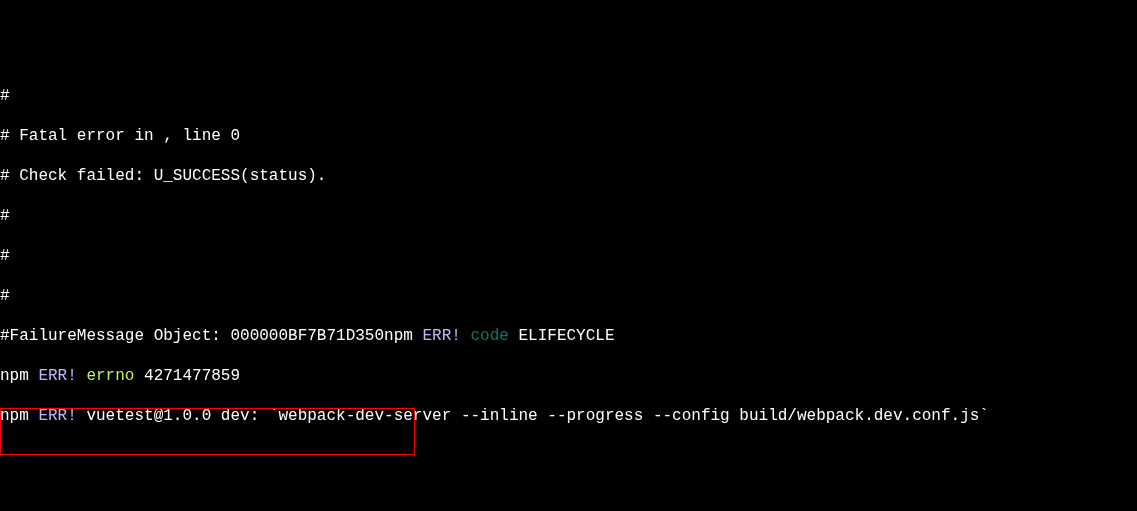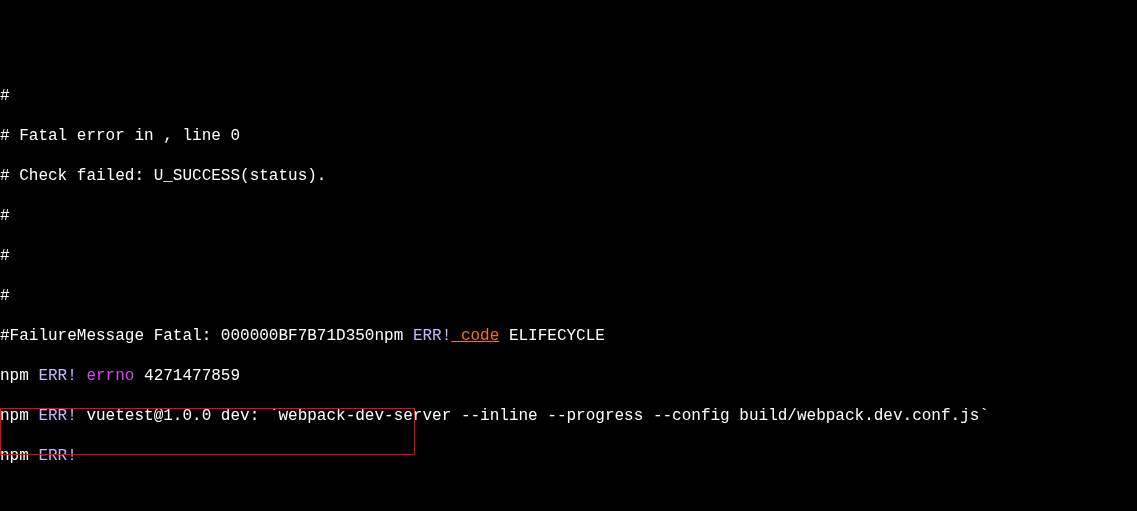--- a/index.html
+++ b/index.html
@@ -21,44 +21,43 @@
     position: relative;
     width: 1137px;
     height: 511px;
     box-sizing: border-box;
   }
   .line {
     display: block;
     height: 20px;
   }
   .err { color: #c4b5fd; }
-  .errno { color: #d946ef; }
-  .code { color: #f97316; text-decoration: underline; }
+  .errno { color: #bef264; }
+  .code { color: #0f766e; }
   .highlight-box {
     position: absolute;
     border: 1px solid #ff0000;
     pointer-events: none;
     box-sizing: border-box;
   }
 </style>
 </head>
 <body>
 
 <div class="terminal">
 <div style="padding-top:46px;">
 <span class="line">#</span>
 <span class="line"># Fatal error in , line 0</span>
 <span class="line"># Check failed: U_SUCCESS(status).</span>
 <span class="line">#</span>
 <span class="line">#</span>
 <span class="line">#</span>
-<span class="line"><span>#FailureMessage Fatal: 000000BF7B71D350npm </span><span class="err">ERR!</span><span class="code"> code</span><span> ELIFECYCLE</span></span>
+<span class="line"><span>#FailureMessage Object: 000000BF7B71D350npm </span><span class="err">ERR!</span><span class="code"> code</span><span> ELIFECYCLE</span></span>
 <span class="line"><span>npm </span><span class="err">ERR!</span><span class="errno"> errno</span><span> 4271477859</span></span>
 <span class="line"><span>npm </span><span class="err">ERR!</span><span> vuetest@1.0.0 dev: `webpack-dev-server --inline --progress --config build/webpack.dev.conf.js`</span></span>
-<span class="line"><span>npm </span><span class="err">ERR!</span></span>
 
 
 
 
 
 
 
 
 
 

